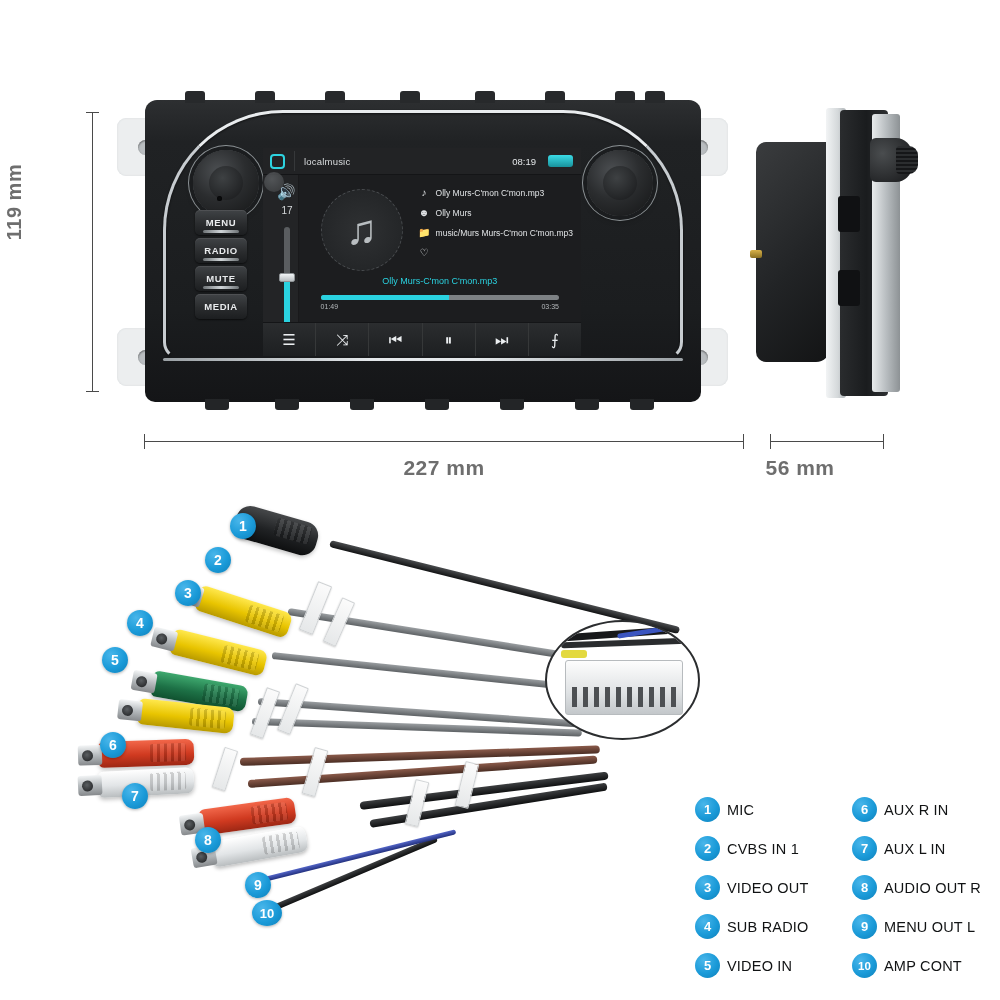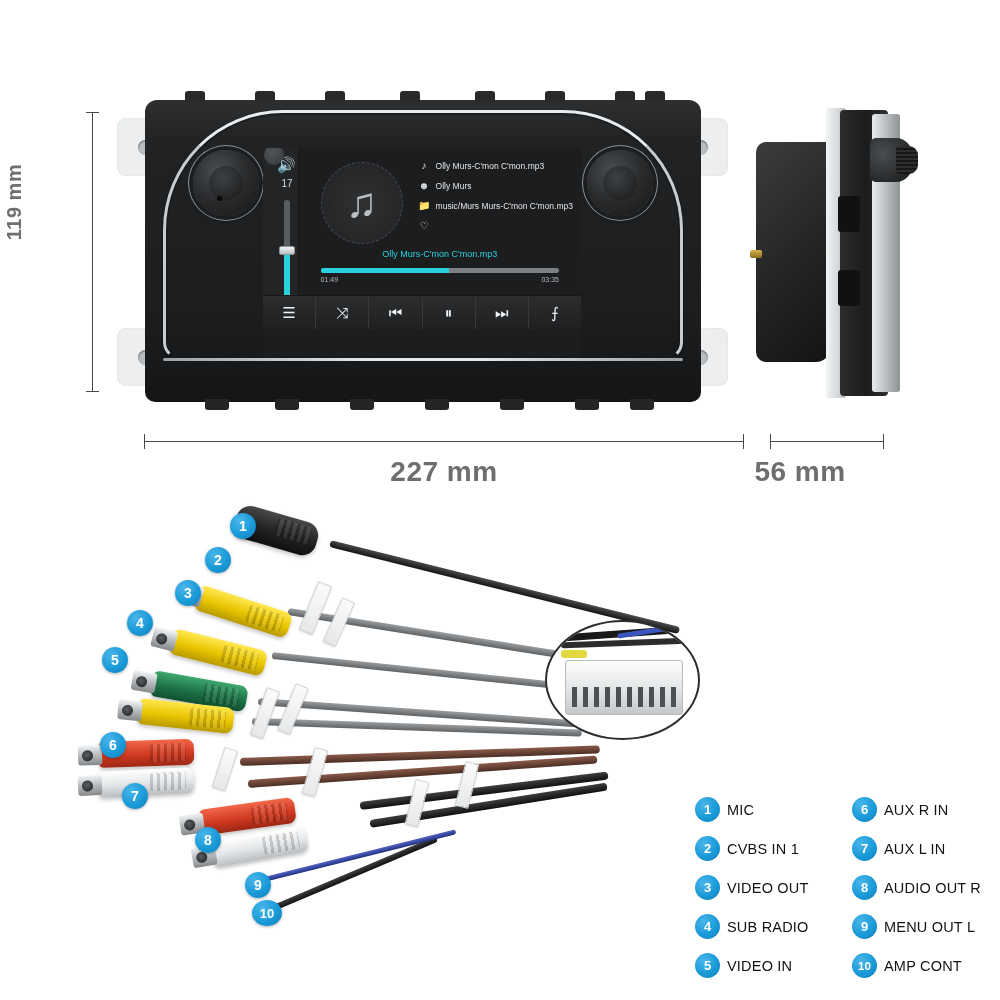--- a/index.html
+++ b/index.html
@@ -39,21 +39,21 @@
     position: absolute; height: 1px; background: #4a4a4a;
   }
   .dim-h::before, .dim-h::after {
     content: ""; position: absolute; top: -7px;
     width: 1px; height: 15px; background: #4a4a4a;
   }
   .dim-h::before { left: 0; }
   .dim-h::after { right: 0; }
   .dim-h-label {
     position: absolute;
-    font-size: 28px; font-weight: bold; color: #6e6e6e;
+    font-size: 21px; font-weight: bold; color: #6e6e6e;
     letter-spacing: .5px; white-space: nowrap;
   }
   #dim-width-line { left: 144px; top: 441px; width: 600px; }
   #dim-width-label { left: 144px; top: 456px; width: 600px; text-align: center; }
   #dim-depth-line { left: 770px; top: 441px; width: 114px; }
   #dim-depth-label { left: 743px; top: 456px; width: 114px; text-align: center; }
 
   
   .unit-front {
     position: absolute; left: 115px; top: 100px;
@@ -446,24 +446,48 @@
         <div class="clip-b" style="left:425px"></div>
       </div>
 
       <div class="chrome-arc"></div>
       <div class="chrome-bottom"></div>
 
       <div class="knob" id="knob-left"></div>
       <div class="knob" id="knob-right"></div>
       <div class="mic-dot"></div>
 
+      <div class="btn-col" id="btn-col-left">
+        <div class="hw-btn">
+            <span>MENU</span>
+            <div class="ridge"></div>
+          </div>
+        <div class="hw-btn">
+            <span>RADIO</span>
+            <div class="ridge"></div>
+          </div>
+        <div class="hw-btn">
+            <span>MUTE</span>
+            <div class="ridge"></div>
+          </div>
+        <div class="hw-btn">
+            <span>MEDIA</span>
+          </div>
+      </div>
 
 
       <div class="screen">
 
+        <div class="sbar">
+          <div class="sbar-home"></div>
+          <div class="sbar-div"></div>
+          <div class="sbar-title">localmusic</div>
+          <div class="sbar-time">08:19</div>
+          <div class="sbar-bat"></div>
+        </div>
 
         <div class="scr-main">
 
           <div class="vol-panel">
             <div class="vol-knob-shadow"></div>
             <div class="vol-icon">🔊</div>
             <div class="vol-num">17</div>
             <div class="vol-track"></div>
             <div class="vol-fill"></div>
             <div class="vol-handle"></div>

